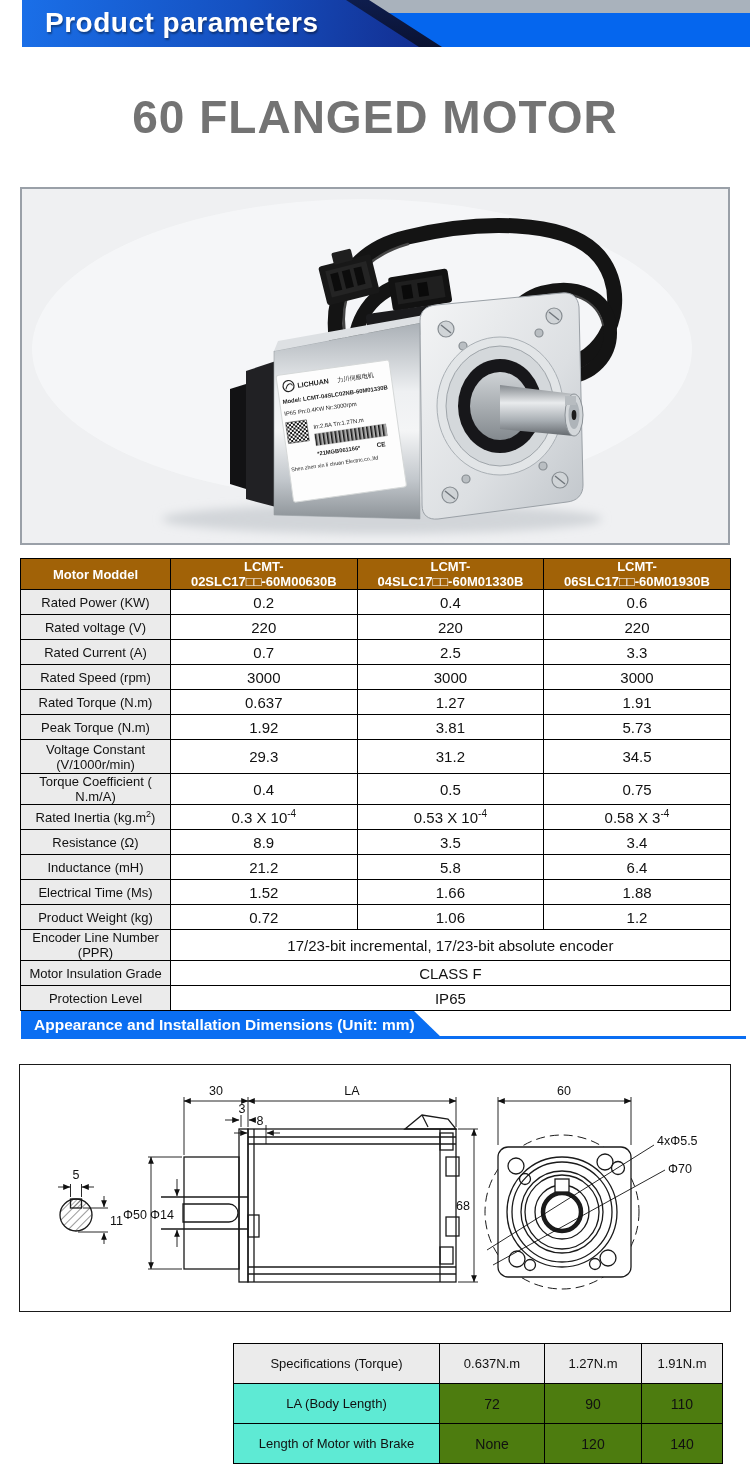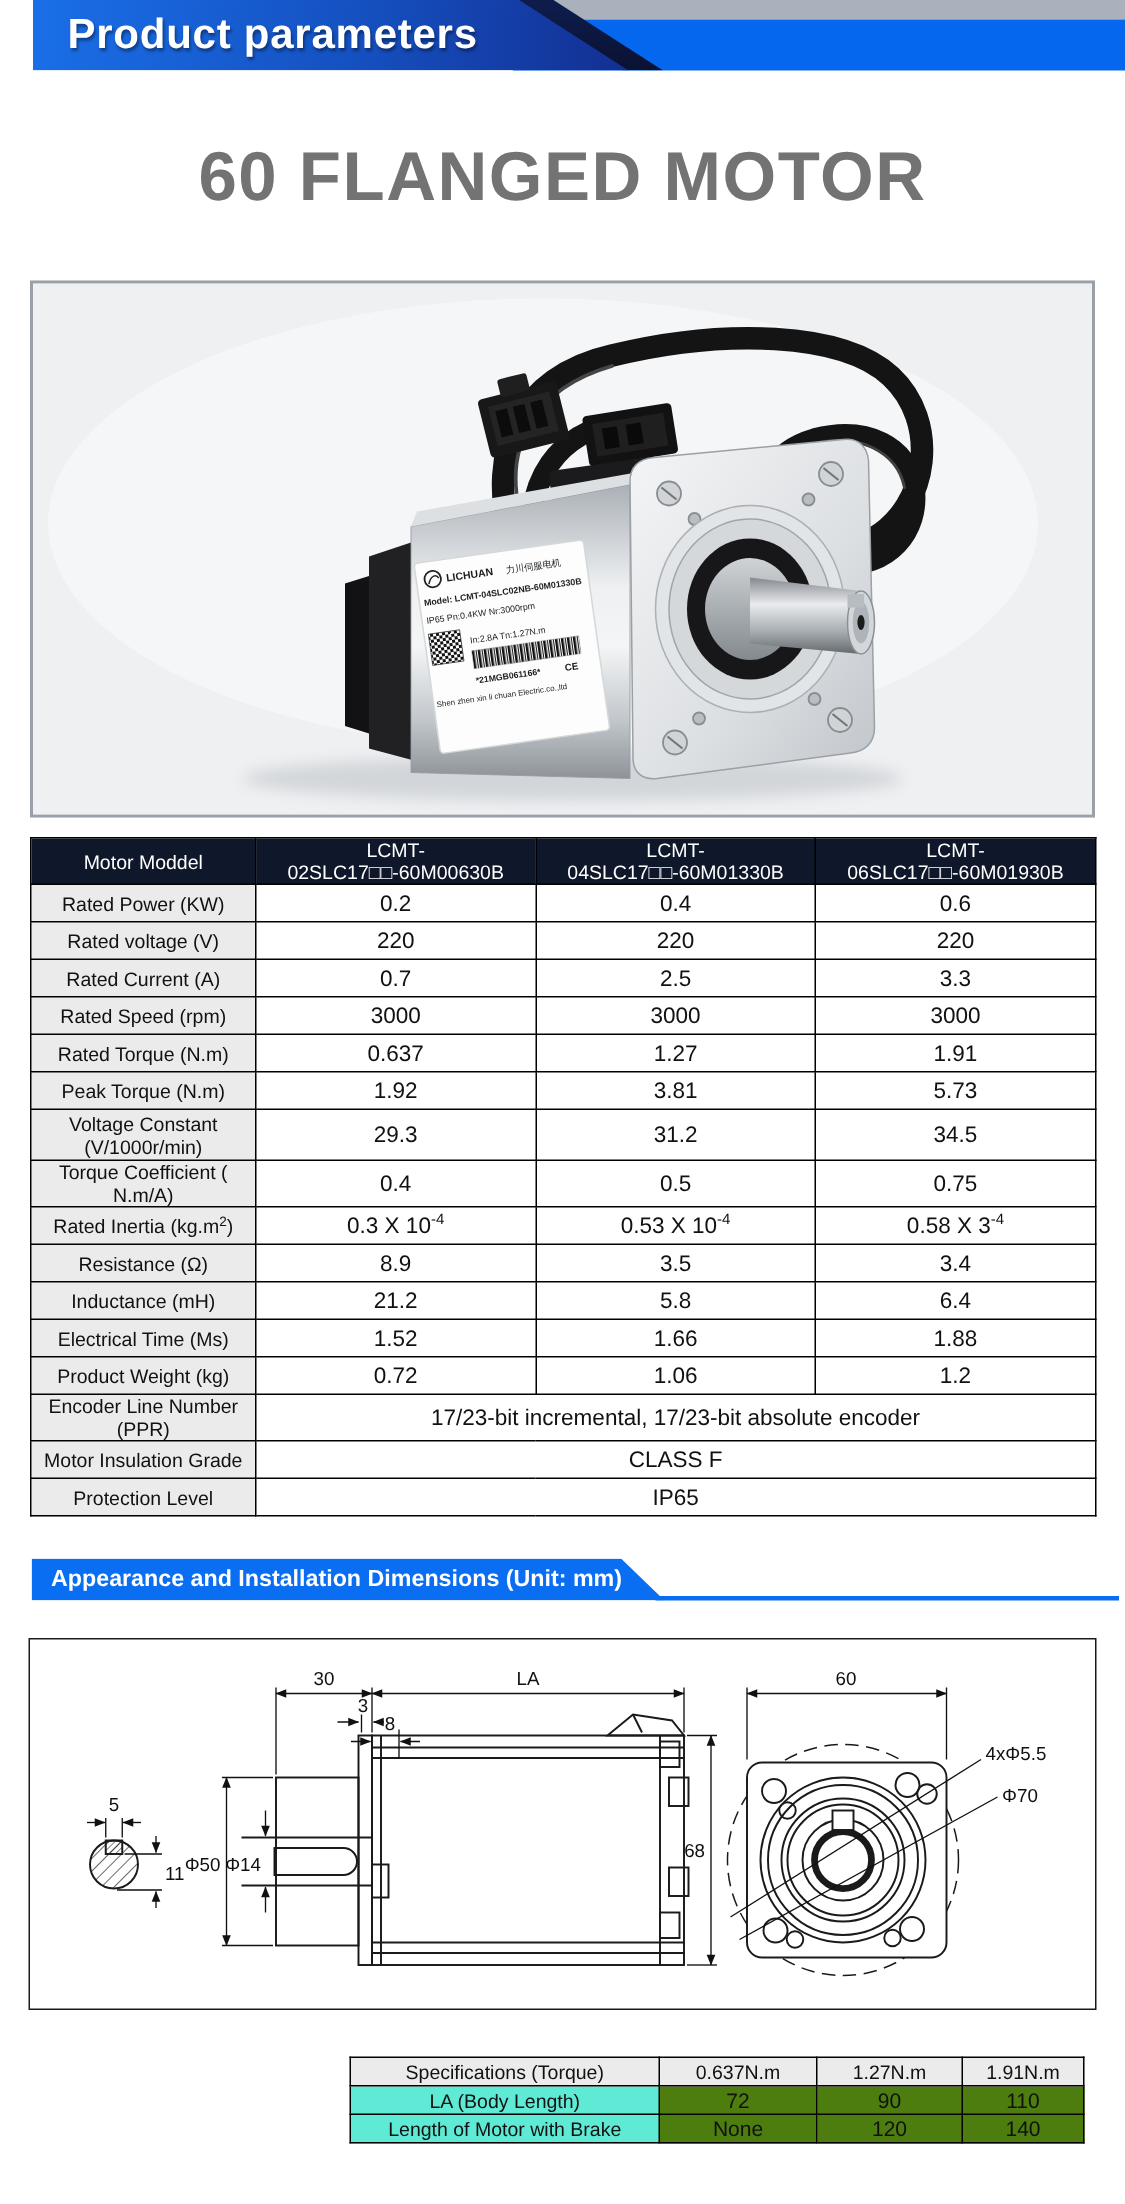--- a/index.html
+++ b/index.html
@@ -32,41 +32,41 @@
     background:#eff0f2; }
 
   
   table { border-collapse:collapse; table-layout:fixed; }
   .spec-table { width:710px; margin:13px 20px 0; }
   .spec-table td { border:1.5px solid #000; text-align:center; vertical-align:middle;
     padding:0 2px; color:#111; }
   .spec-table tr { height:25px; }
   .spec-table tr.hdr { height:23px; }
   .spec-table tr.tall { height:34px; }
-  .spec-table td.blue { background:#0f172a; color:#fff; font-weight:normal; font-size:13px; }
+  .spec-table td.blue { background:#a16207; color:#fff; font-weight:bold; font-size:13px; }
   .spec-table td.lbl  { background:#ebebeb; font-size:13px; }
   .spec-table td.val  { background:#fff; font-size:15px; }
   .spec-table sup { font-size:10px; }
   .spec-table .lbl sup { font-size:9px; }
 
   
-  .banner2 { position:relative; height:28px; margin-top:28px; }
+  .banner2 { position:relative; height:28px; }
   .banner2 .shape { position:absolute; left:21px; top:0; width:422px; height:28px;
     background:#0a6ef2; clip-path:polygon(0 0, 393px 0, 422px 100%, 0 100%); }
   .banner2 .shape span { display:block; padding-left:13px; line-height:27px;
     color:#fff; font-weight:bold; font-size:15.5px; }
   .banner2 .strip { position:absolute; left:437px; right:4px; bottom:0; height:3px; background:#0a6ef2; }
 
   
   .drawing-box { margin:25px 19px 0; width:712px; height:248px; border:1.5px solid #1a1a1a; background:#fff; }
 
   
   .size-table { width:489px; margin:31px 0 0 233px; }
   .size-table td { border:1.5px solid #000; text-align:center; vertical-align:middle; color:#111; }
-  .size-table tr { height:19px; }
+  .size-table tr { height:40px; }
   .size-table td.g { background:#ebebeb; font-size:13px; }
   .size-table td.l { background:#5eead4; font-size:13px; }
   .size-table td.v { background:#4d7c0f; font-size:14px; }
 
   svg text { font-family:"Liberation Sans", sans-serif; }
 </style>
 </head>
 <body>
 
 <div class="banner1">

